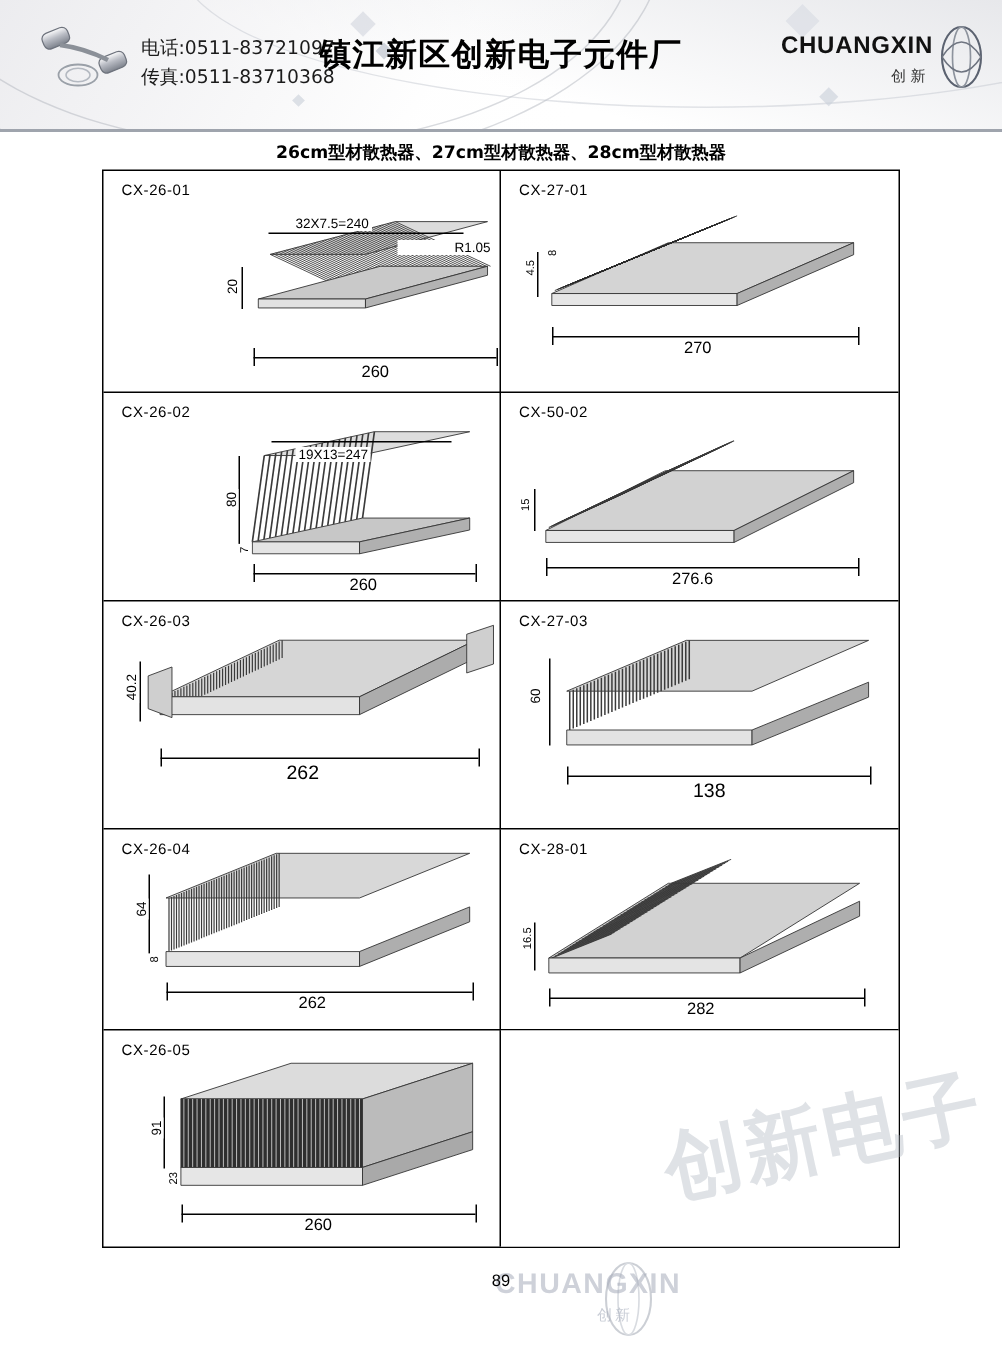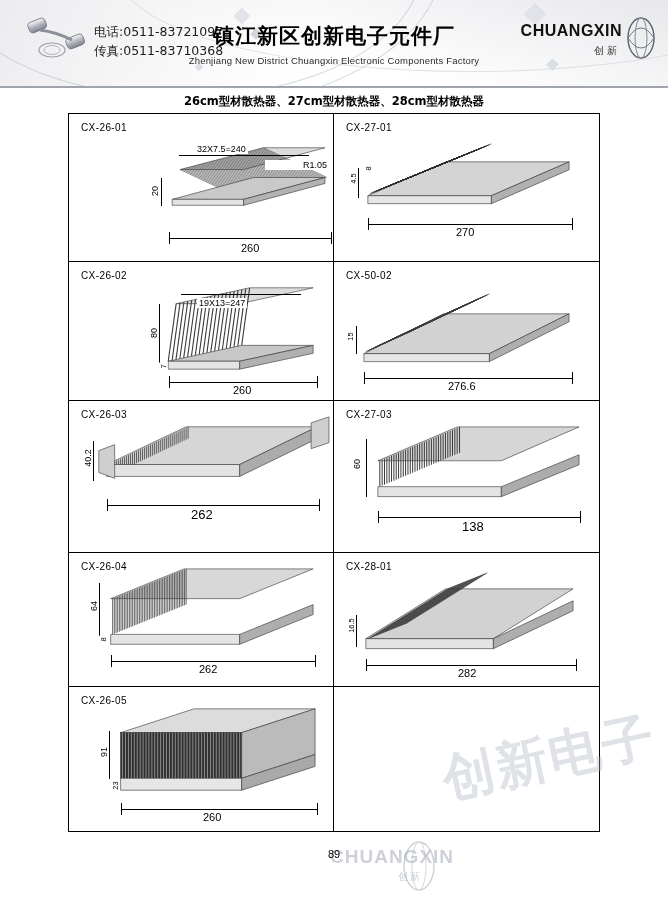--- a/index.html
+++ b/index.html
@@ -273,21 +273,20 @@
       <ellipse cx="26" cy="34" rx="8" ry="4.5" fill="none" stroke="#b4b9c1" stroke-width="1"></ellipse>
     </g>
   </svg>
 
   <div class="contact">
     <div>电话:0511-83721097</div>
     <div>传真:0511-83710368</div>
   </div>
 
   <div class="company-cn">镇江新区创新电子元件厂</div>
-  <div class="company-en">Zhenjiang New District Chuangxin Electronic Components Factory</div>
 
   <div class="logo-text">CHUANGXIN</div>
   <div class="logo-cn">创新</div>
   <svg class="logo-swirl" viewBox="0 0 38 44">
     <ellipse cx="19" cy="22" rx="13" ry="20" fill="none" stroke="#5b6270" stroke-width="1.4"></ellipse>
     <ellipse cx="19" cy="22" rx="6" ry="20" fill="none" stroke="#8d939d" stroke-width="1.1"></ellipse>
     <path d="M6 22 Q19 2 32 22 Q19 42 6 22Z" fill="none" stroke="#6e7480" stroke-width="1"></path>
   </svg>
 
   <div class="hdr-rule"></div>

